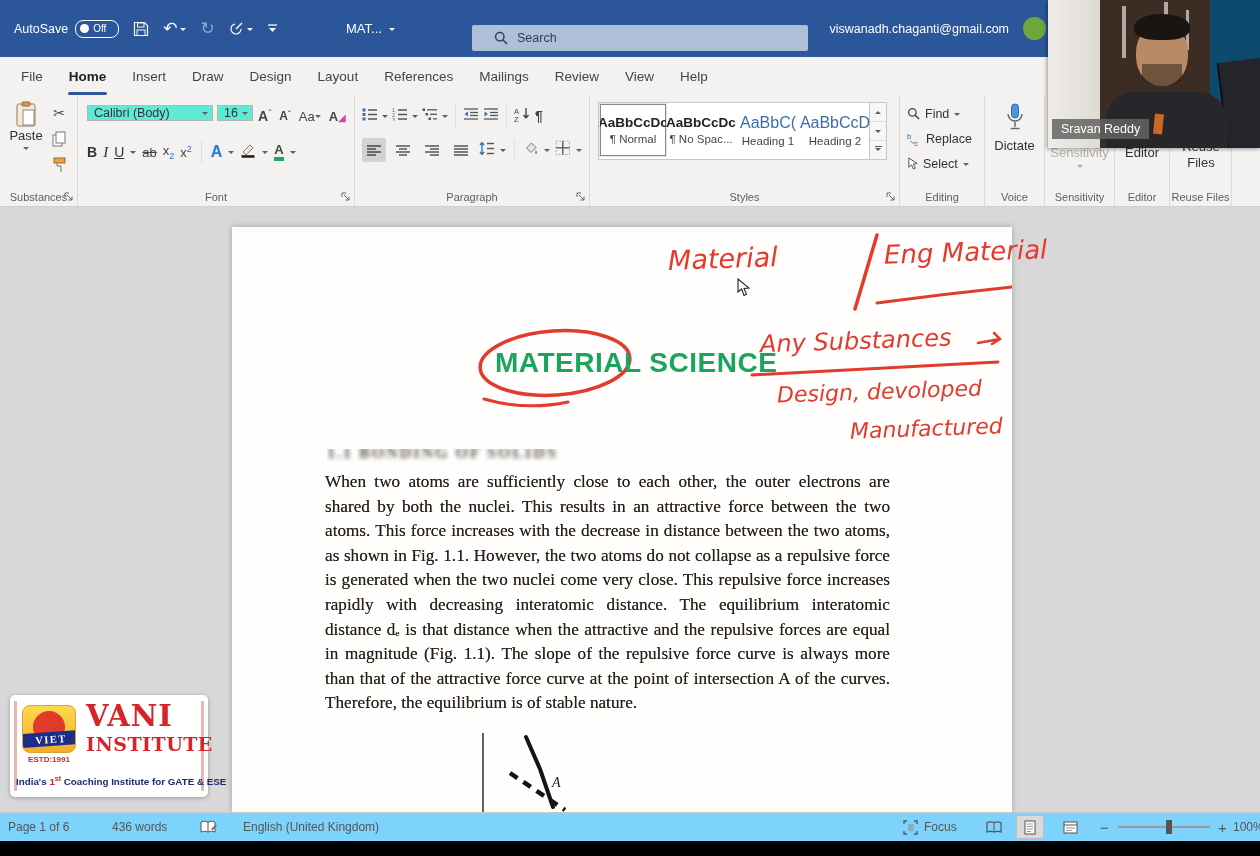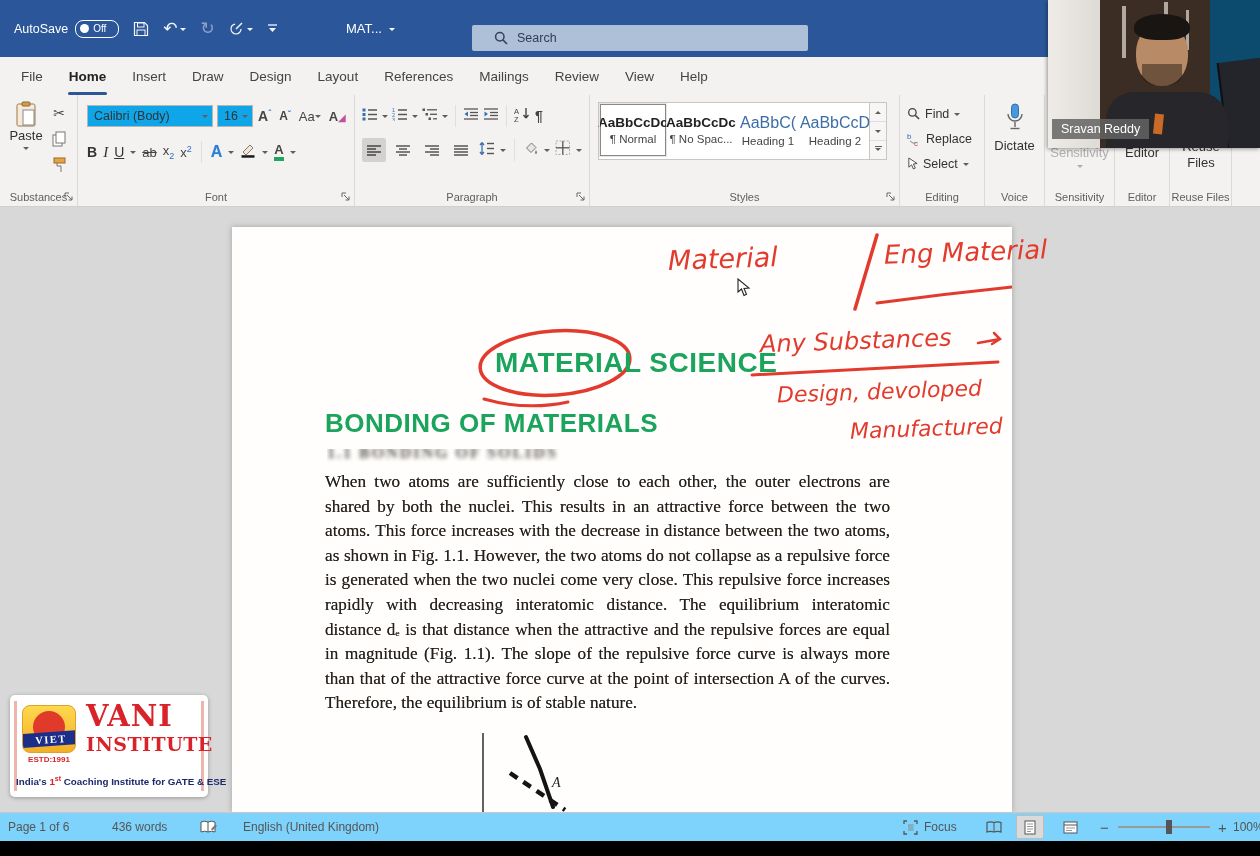--- a/index.html
+++ b/index.html
@@ -28,21 +28,21 @@
   .tab.active::after{content:"";position:absolute;left:12px;right:12px;bottom:0;height:3px;background:#2b579a;border-radius:2px;}
   
   .ribbon{left:0;top:95px;width:1260px;height:112px;background:#f3f2f1;border-bottom:1px solid #d2d0ce;box-sizing:border-box;}
   .grp{position:absolute;top:0;height:111px;border-right:1px solid #dcdad8;box-sizing:border-box;}
   .grp-label{position:absolute;bottom:3px;left:0;right:0;text-align:center;font-size:11px;color:#605e5c;}
   .dlg{position:absolute;right:3px;bottom:4px;width:10px;height:10px;}
   .dlg svg{display:block;}
   .rtxt{font-size:13px;color:#323130;}
   .ibtn{display:flex;align-items:center;justify-content:center;}
   .vsep{width:1px;background:#e1dfdd;height:22px;margin:0 3px;}
-  .combo{display:flex;align-items:center;justify-content:space-between;background:#0ea5e9;border:1px solid #b8b6b4;height:22px;padding:0 4px 0 6px;font-size:12.5px;color:#333;box-sizing:border-box;}
+  .combo{display:flex;align-items:center;justify-content:space-between;background:#5eead4;border:1px solid #b8b6b4;height:16px;padding:0 4px 0 6px;font-size:12.5px;color:#333;box-sizing:border-box;}
   .blue{color:#2e6fc0;}
   .underbar{display:inline-block;border-bottom:4px solid #1ea65e;line-height:12px;padding-bottom:1px;font-weight:700;font-size:13px;color:#444;}
   .style-card{width:66px;height:52px;margin:1px;background:#fff;display:flex;flex-direction:column;align-items:center;justify-content:center;box-sizing:border-box;}
   .style-card.sel{border:1.5px solid #8a8886;outline:1px solid #e8e6e4;}
   .s-sample{font-size:13.5px;font-weight:600;color:#222;white-space:nowrap;}
   .s-sample.h{font-weight:400;font-size:16px;color:#3b6ea5;}
   .s-name{font-size:11.5px;color:#444;margin-top:3px;white-space:nowrap;}
   .edit-row{display:flex;align-items:center;gap:5px;height:25px;font-size:12.5px;color:#323130;}
   .grayed{color:#b0aeac;}
   
@@ -132,20 +132,24 @@
       <span>MAT...</span>
       <span class="caret"></span>
     </div>
     <div class="ab searchbox">
       <svg width="14" height="14" viewBox="0 0 14 14">
           <circle cx="5.8" cy="5.8" r="4.2" fill="none" stroke="#33415c" stroke-width="1.5"></circle>
           <line x1="9" y1="9" x2="13" y2="13" stroke="#33415c" stroke-width="1.7"></line>
         </svg>
       <span>Search</span>
     </div>
+    <div class="ab account">
+      <span>viswanadh.chaganti@gmail.com</span>
+      <span class="avatar"></span>
+    </div>
   </div>
 
   <div class="ab tabrow">
     <div class="tab">File</div>
     <div class="tab active">Home</div>
     <div class="tab">Insert</div>
     <div class="tab">Draw</div>
     <div class="tab">Design</div>
     <div class="tab">Layout</div>
     <div class="tab">References</div>
@@ -504,21 +508,20 @@
       <div class="ab hand" style="left:436px;top:16px;font-size:27px;">Material</div>
       <div class="ab hand" style="left:652px;top:10px;font-size:26px;">Eng Material</div>
       <div class="ab hand" style="left:528px;top:100px;font-size:24px;">Any Substances</div>
       <div class="ab hand" style="left:545px;top:152px;font-size:22px;">Design, devoloped</div>
       <div class="ab hand" style="left:618px;top:189px;font-size:22px;">Manufactured</div>
 
       <div class="ab green-title" style="left:263px;top:120px;font-size:28px;">
         <span>MATERIAL</span>
         <span>SCIENCE</span>
       </div>
-      <div class="ab green-title" style="left:93px;top:181px;font-size:26px;">BONDING OF MATERIALS</div>
 
       <div class="ab blurline" style="left:95px;top:222px;width:400px;">
         <span>1.1  BONDING OF SOLIDS</span>
       </div>
 
       <div class="ab scan-par" style="left:93px;top:243px;width:565px;">When two atoms are sufficiently close to each other, the outer electrons are shared by both the nuclei. This results in an attractive force between the two atoms. This force increases with the decrease in distance between the two atoms, as shown in Fig. 1.1. However, the two atoms do not collapse as a repulsive force is generated when the two nuclei come very close. This repulsive force increases rapidly with decreasing interatomic distance. The equilibrium interatomic distance dₑ is that distance when the attractive and the repulsive forces are equal in magnitude (Fig. 1.1). The slope of the repulsive force curve is always more than that of the attractive force curve at the point of intersection A of the curves. Therefore, the equilibrium is of stable nature.</div>
 
       <svg class="ab" style="left:228px;top:502px;" width="200" height="83" viewBox="0 0 200 83">
         <line x1="23" y1="4" x2="23" y2="83" stroke="#3a3a3a" stroke-width="1.6"></line>
         <path d="M66 8 L80 40 L93 78" stroke="#141414" stroke-width="4" fill="none" stroke-linecap="round"></path>

